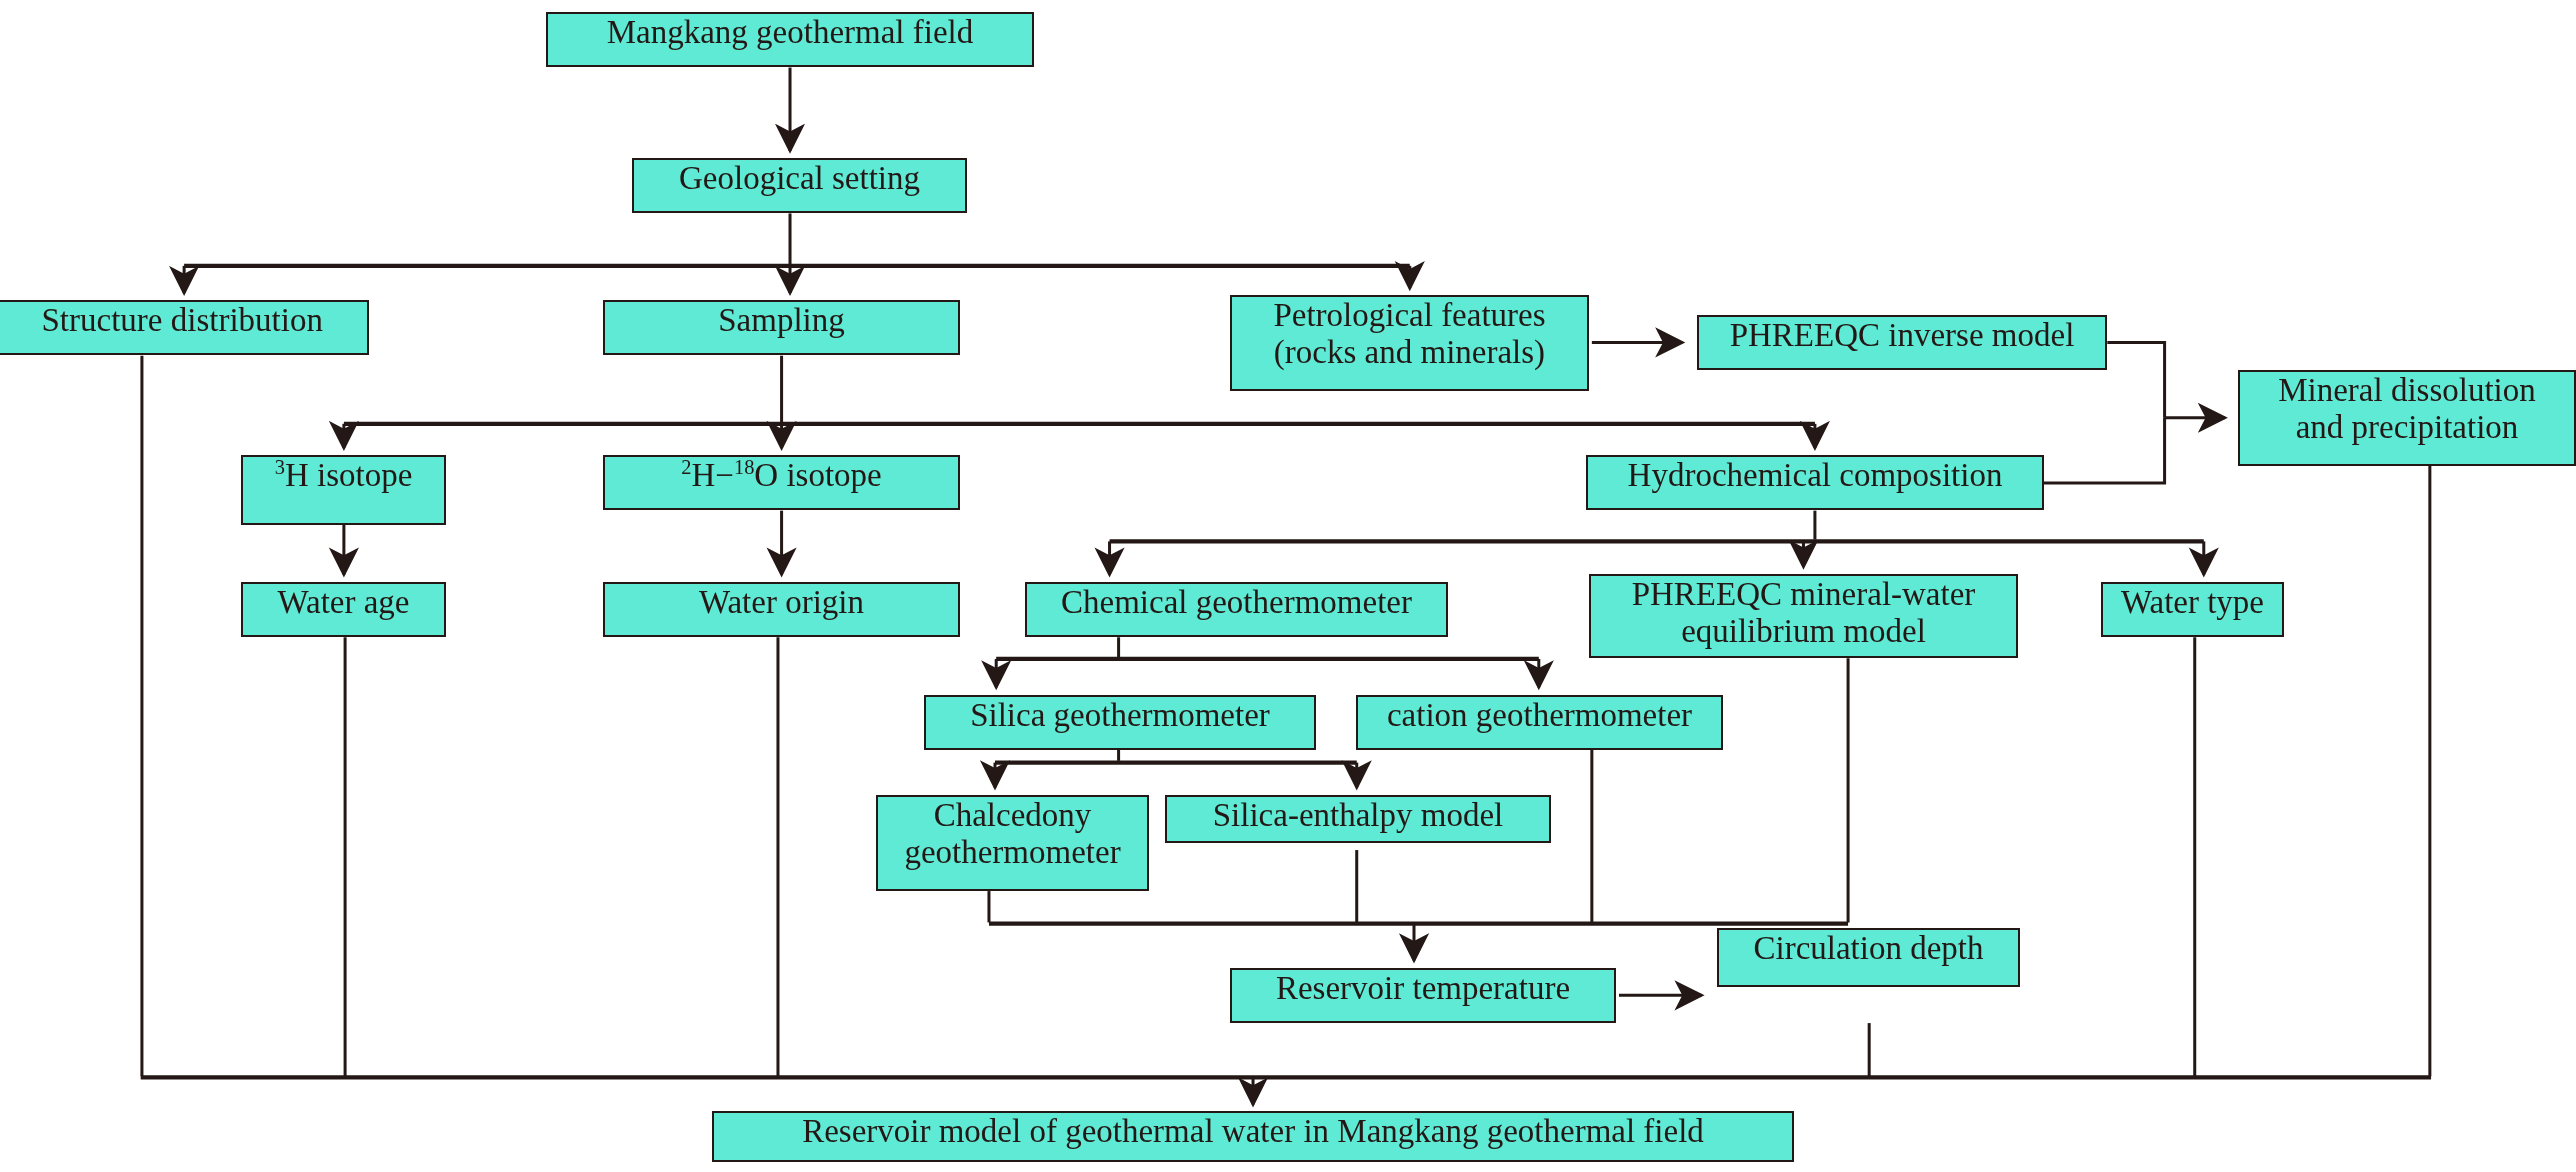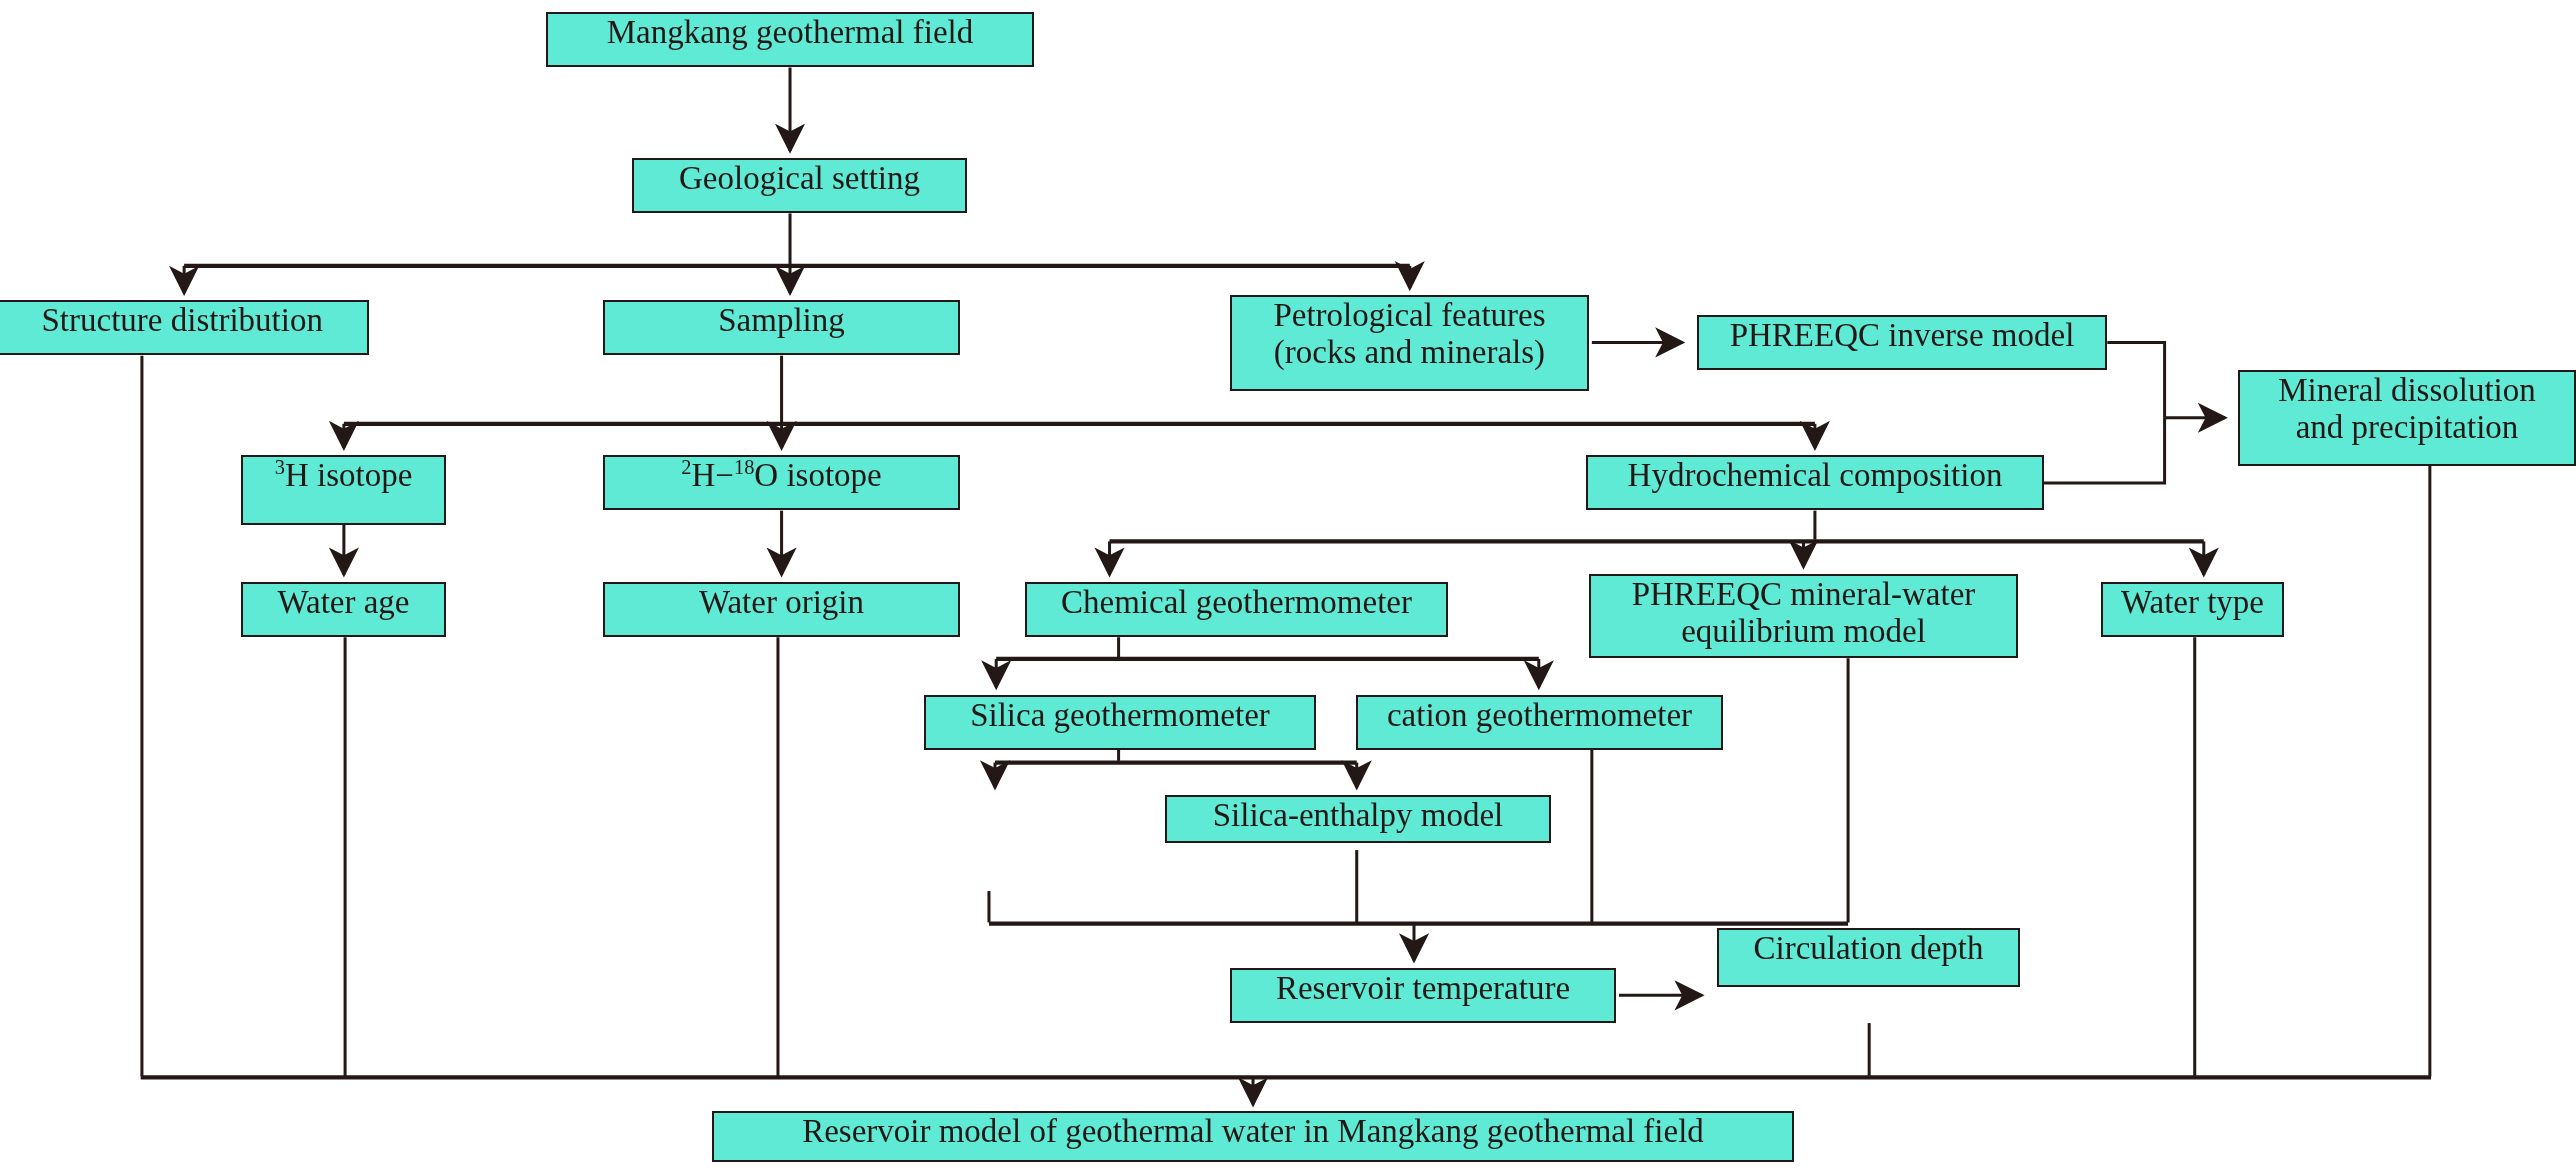--- a/index.html
+++ b/index.html
@@ -149,20 +149,23 @@
     </div>
 
   <div class="node t-lg" style="left:924px;top:695px;width:392px;height:55px;">
     <span>Silica geothermometer</span>
     </div>
 
   <div class="node t-lg" style="left:1356px;top:695px;width:367px;height:55px;">
     <span>cation geothermometer</span>
     </div>
 
+  <div class="node t-lg" style="left:876px;top:795px;width:273px;height:96px;">
+    <span>Chalcedony<br>geothermometer</span>
+    </div>
 
   <div class="node t-lg" style="left:1165px;top:795px;width:386px;height:48px;">
     <span>Silica-enthalpy model</span>
     </div>
 
   <div class="node t-lg" style="left:1230px;top:968px;width:386px;height:55px;">
     <span>Reservoir temperature</span>
     </div>
 
   <div class="node t-lg" style="left:1717px;top:928px;width:303px;height:59px;">

